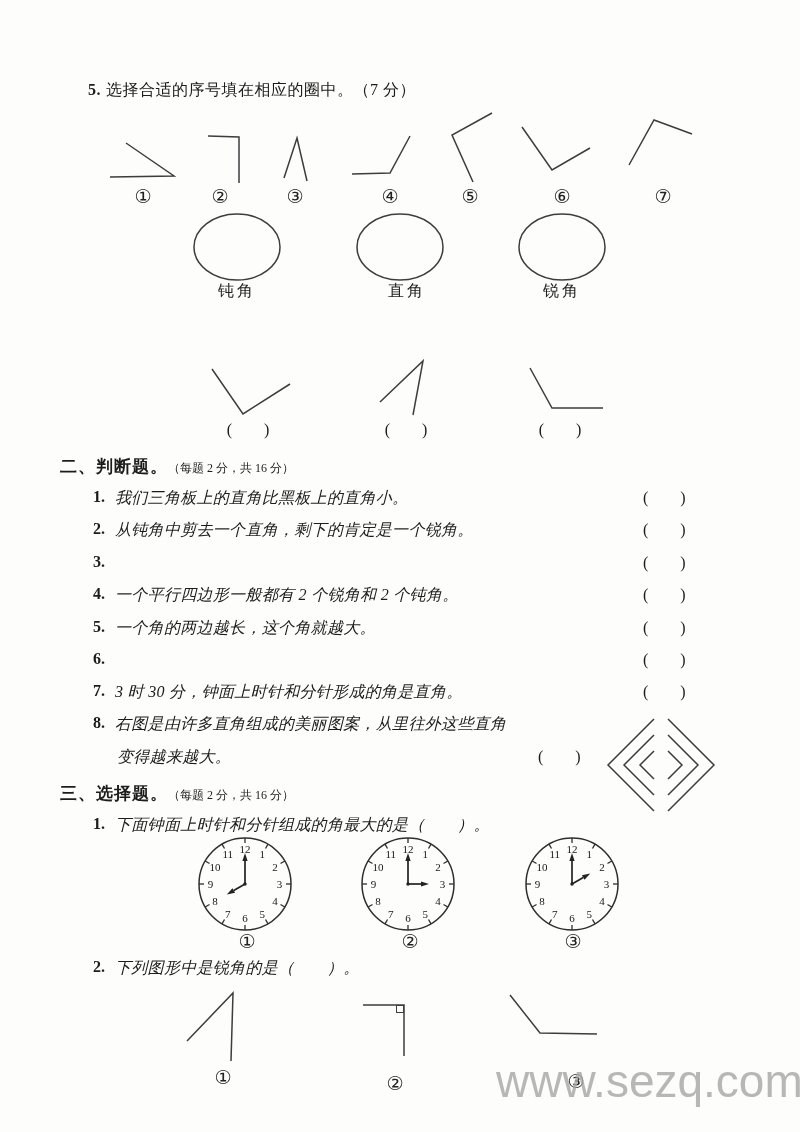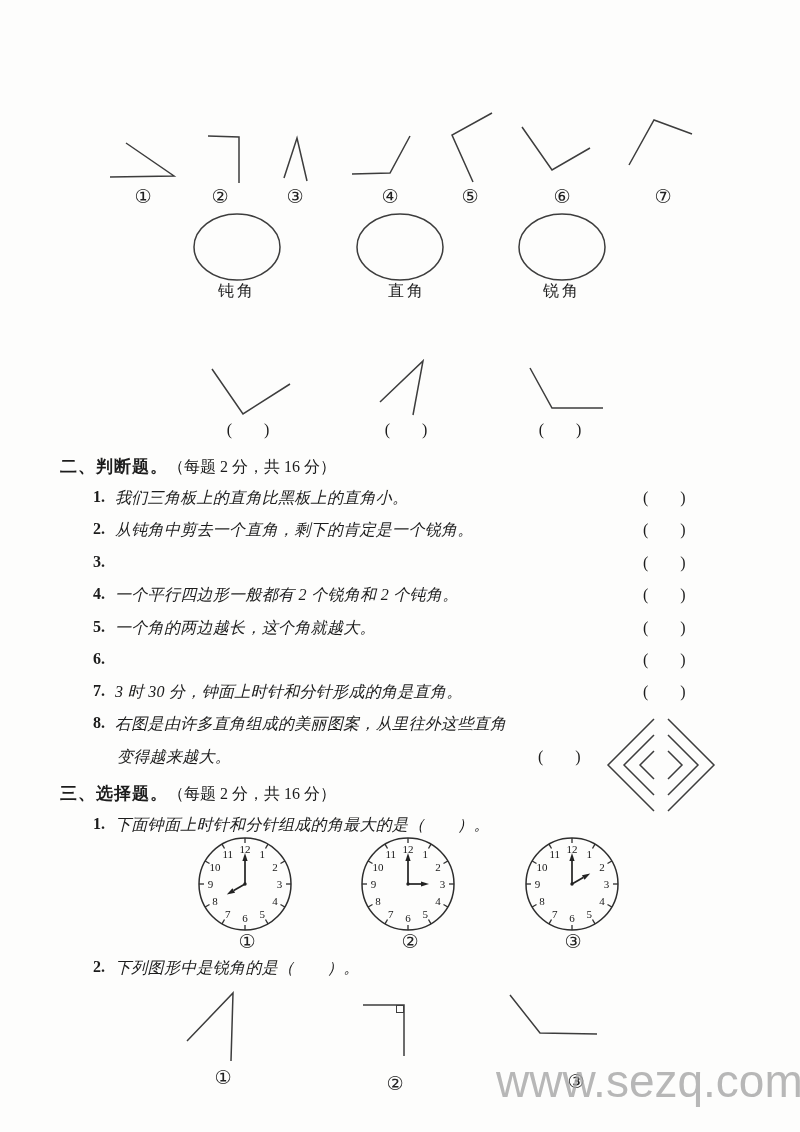--- a/index.html
+++ b/index.html
@@ -7,21 +7,21 @@
     position:relative;width:800px;height:1132px;margin:0 auto;
     background:#fdfdfc;overflow:hidden;
     font-family:"Liberation Serif","DejaVu Serif",serif;
     color:#1c1c1c;
   }
   .abs{position:absolute;}
   .qtitle{font-size:16px;letter-spacing:.5px;white-space:nowrap;}
   .qtitle b{margin-right:5px;}
   .sectitle{font-size:17px;white-space:nowrap;}
   .sectitle b{font-family:"Liberation Sans","DejaVu Sans",sans-serif;font-weight:bold;letter-spacing:1px;}
-  .sectitle span{font-size:16px;}
+  .sectitle span{font-size:12px;}
   .row{position:absolute;left:0;width:100%;height:24px;font-size:16px;white-space:nowrap;}
   .row .num{position:absolute;left:93px;font-weight:bold;}
   .row .txt{position:absolute;left:115px;letter-spacing:.3px;font-style:italic;}
   .row .paren{position:absolute;left:643px;font-size:16px;}
   .row .paren8{position:absolute;left:538px;font-size:16px;}
   .figlabel{position:absolute;width:40px;text-align:center;font-size:19px;
     font-family:"DejaVu Sans",sans-serif;color:#222;}
   .ovallabel{position:absolute;width:90px;text-align:center;font-size:16px;letter-spacing:3px;color:#222;}
   .q6paren{position:absolute;width:64px;text-align:center;font-size:16px;}
   .clocklabel{position:absolute;width:40px;text-align:center;font-size:19px;
@@ -69,20 +69,21 @@
     </g>
 
     <polyline class="lineart" points="187,1041 233,993 231,1061"></polyline>
     <g>
       <polyline class="lineart" points="363,1005 404,1005 404,1056"></polyline>
       <rect class="lineart" x="396.5" y="1005.5" width="7" height="7" style="stroke-width:1"></rect>
     </g>
     <polyline class="lineart" points="510,995 540,1033 597,1034"></polyline>
   </svg>
 
+  <div class="abs qtitle" style="left:88px;top:80px"><b>5.</b><span>选择合适的序号填在相应的圈中。（7 分）</span></div>
 
   <span class="figlabel" style="left:123px;top:185px">①</span>
   <span class="figlabel" style="left:200px;top:185px">②</span>
   <span class="figlabel" style="left:275px;top:185px">③</span>
   <span class="figlabel" style="left:370px;top:185px">④</span>
   <span class="figlabel" style="left:450px;top:185px">⑤</span>
   <span class="figlabel" style="left:542px;top:185px">⑥</span>
   <span class="figlabel" style="left:643px;top:185px">⑦</span>
 
   <span class="ovallabel" style="left:192px;top:281px">钝角</span>

